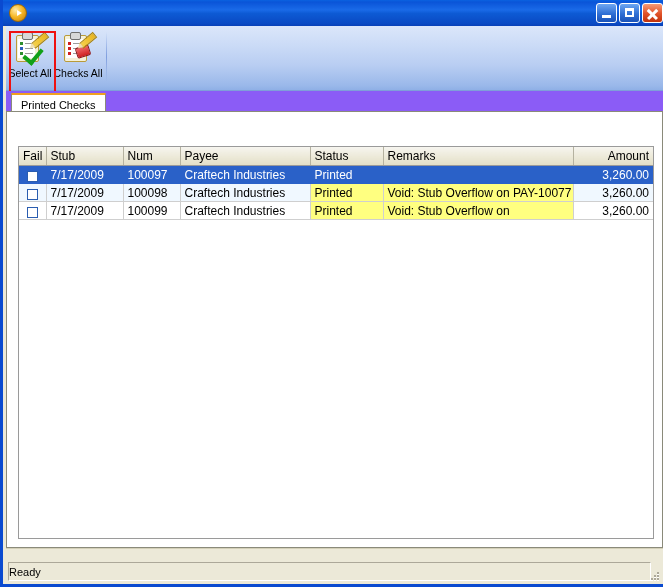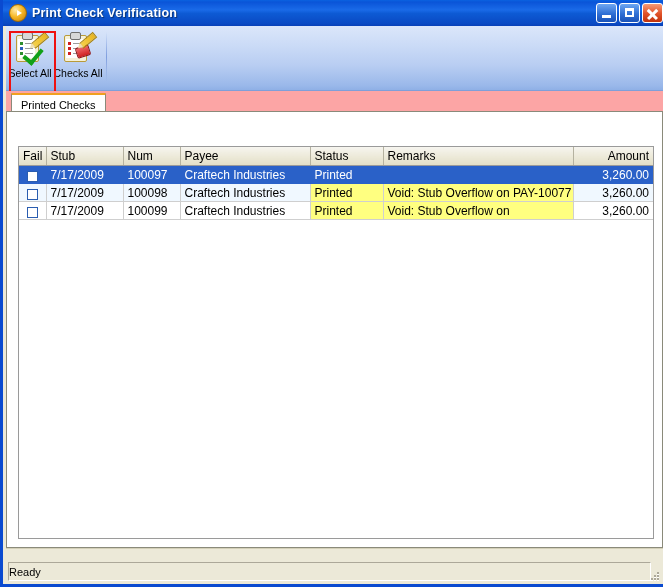--- a/index.html
+++ b/index.html
@@ -181,21 +181,21 @@
   }
   .ico-close .xbadge::before,.ico-close .xbadge::after{
     content:"";position:absolute;left:1.5px;top:5.5px;width:9px;height:2.2px;background:#fff;
   }
   .ico-close .xbadge::before{transform:rotate(45deg);}
   .ico-close .xbadge::after{transform:rotate(-45deg);}
 
   
   .tabstrip{
     position:absolute;left:3px;top:91px;width:657px;height:29px;
-    background:#fca5a5;
+    background:#8b5cf6;
   }
   .tab{
     position:absolute;left:5px;top:2px;height:19px;
     padding:2px 9px 0 9px;box-sizing:border-box;
     background:#ffffff;
     border:1px solid #8a8a7a;border-bottom:0;
     border-top:2px solid #f0a020;
     font-size:11px;color:#000;
     display:flex;align-items:center;
     border-radius:1px 1px 0 0;
@@ -268,21 +268,20 @@
 </style>
 </head>
 <body>
 
 <div class="window">
 
   <div class="titlebar">
     <span class="title-icon">
         <i></i>
       </span>
-    <span class="title-text">Print Check Verification</span>
     <div class="winbtns">
       <div class="wbtn min"></div>
       <div class="wbtn max"></div>
       <div class="wbtn close">
         <span class="x1"></span>
           <span class="x2"></span>
       </div>
     </div>
   </div>
 

